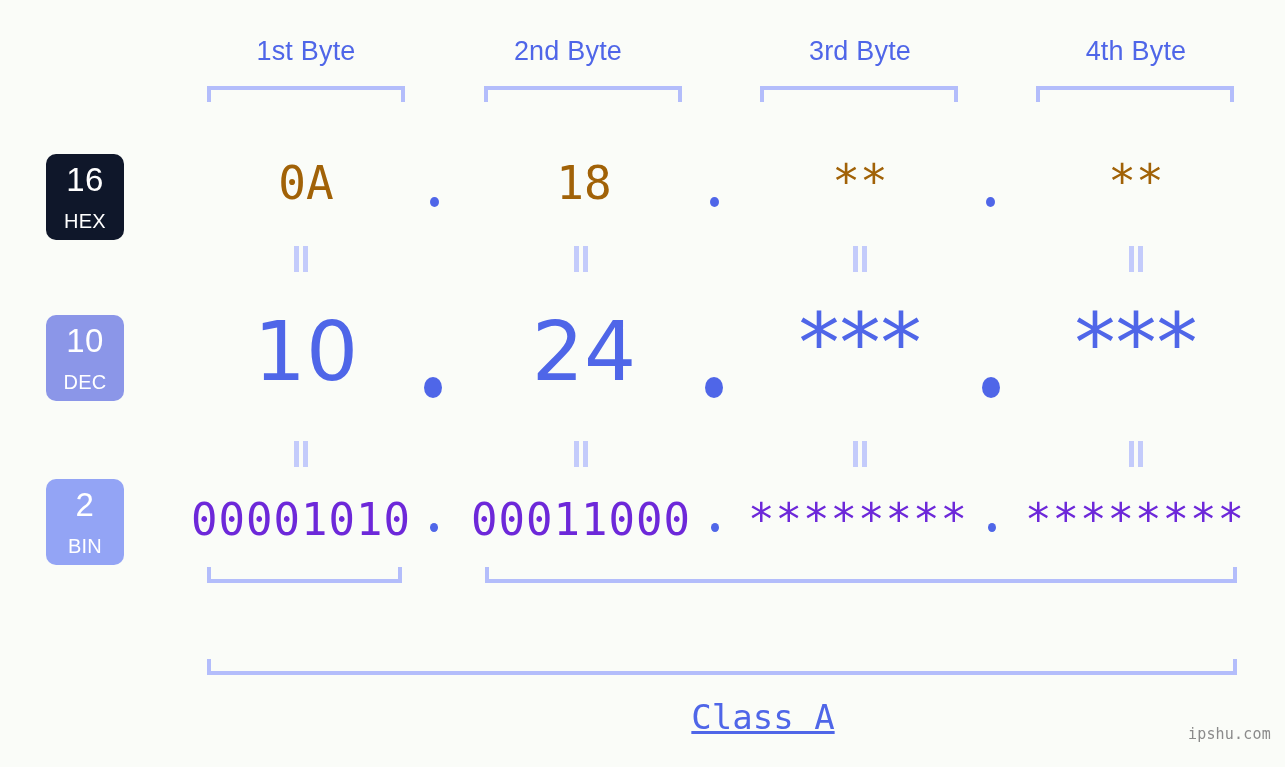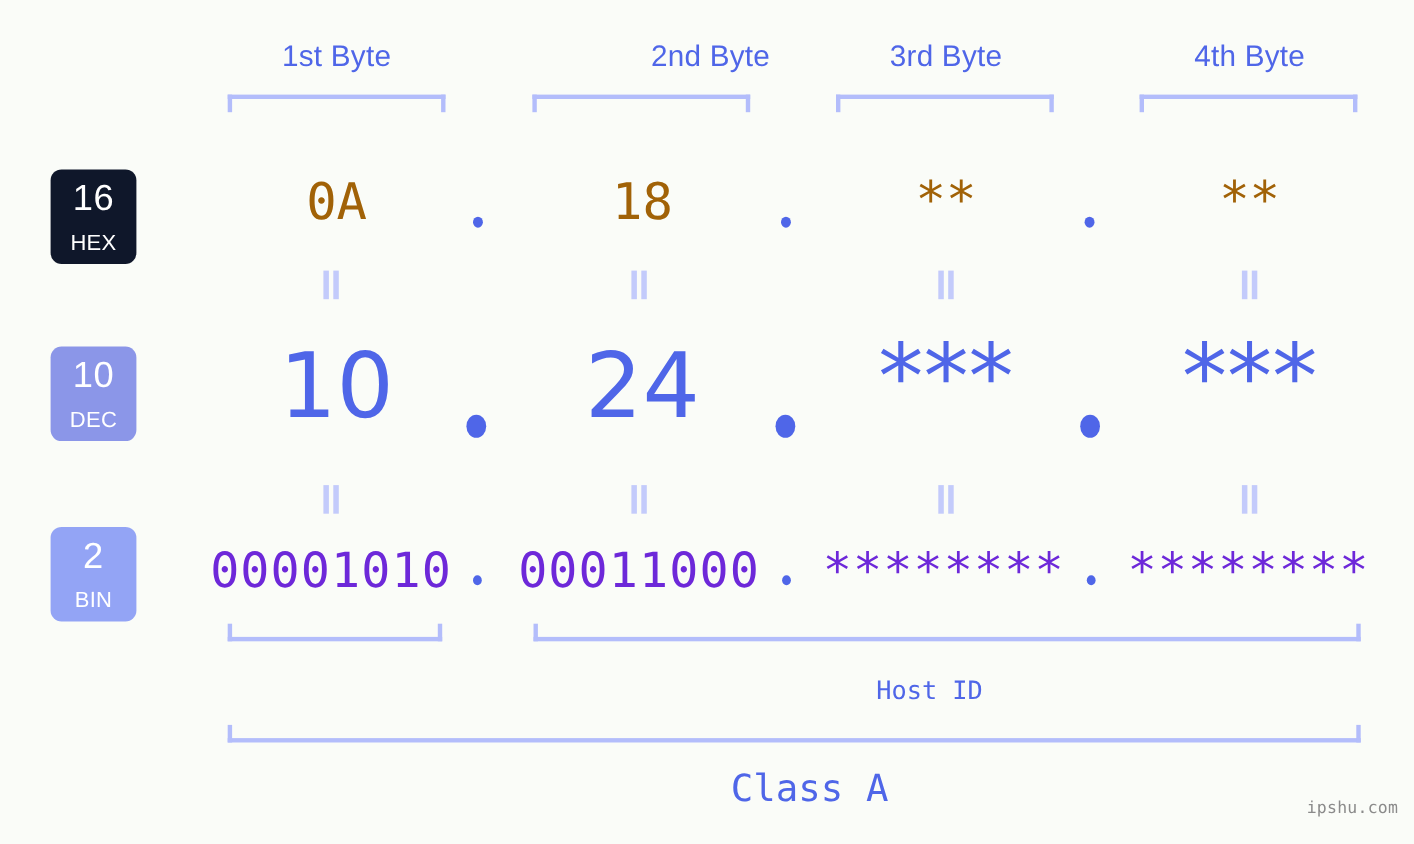--- a/index.html
+++ b/index.html
@@ -168,21 +168,21 @@
     font-size: 15px;
     letter-spacing: 0.2px;
   }
 </style>
 </head>
 <body>
 
 <div id="stage">
 
   <div class="byte-header" style="left:196px;width:220px;">1st Byte</div>
-  <div class="byte-header" style="left:480px;width:220px;text-align:right;">2nd Byte</div>
+  <div class="byte-header" style="left:458px;width:220px;">2nd Byte</div>
   <div class="byte-header" style="left:750px;width:220px;">3rd Byte</div>
   <div class="byte-header" style="left:1026px;width:220px;">4th Byte</div>
 
   <div class="bracket-down" style="left:207px;width:198px;"></div>
   <div class="bracket-down" style="left:484px;width:198px;"></div>
   <div class="bracket-down" style="left:760px;width:198px;"></div>
   <div class="bracket-down" style="left:1036px;width:198px;"></div>
 
   <div class="radix-badge" style="top:154px;background:#0f172a;">
     <span class="radix-num">16</span>
@@ -238,21 +238,20 @@
     <div class="val-cell" style="left:1025px;width:220px;">********</div>
 
     <div class="dot bin-dot" style="left:430px;"></div>
     <div class="dot bin-dot" style="left:711px;"></div>
     <div class="dot bin-dot" style="left:988px;"></div>
   </div>
 
   <div class="bracket-up" style="left:207px;top:567px;width:195px;"></div>
   <div class="bracket-up" style="left:485px;top:567px;width:752px;"></div>
 
-  <div class="group-caption" style="left:745px;top:615px;width:200px;">Host ID</div>
 
   <div class="bracket-up" style="left:207px;top:659px;width:1030px;"></div>
 
-  <div class="class-caption" style="left:564px;top:697px;width:344px;">Class A</div>
+  <div class="class-caption" style="left:591px;top:697px;width:344px;text-decoration:underline;">Class A</div>
 
   <div class="watermark">ipshu.com</div>
 
 </div>
 
 </body></html>

